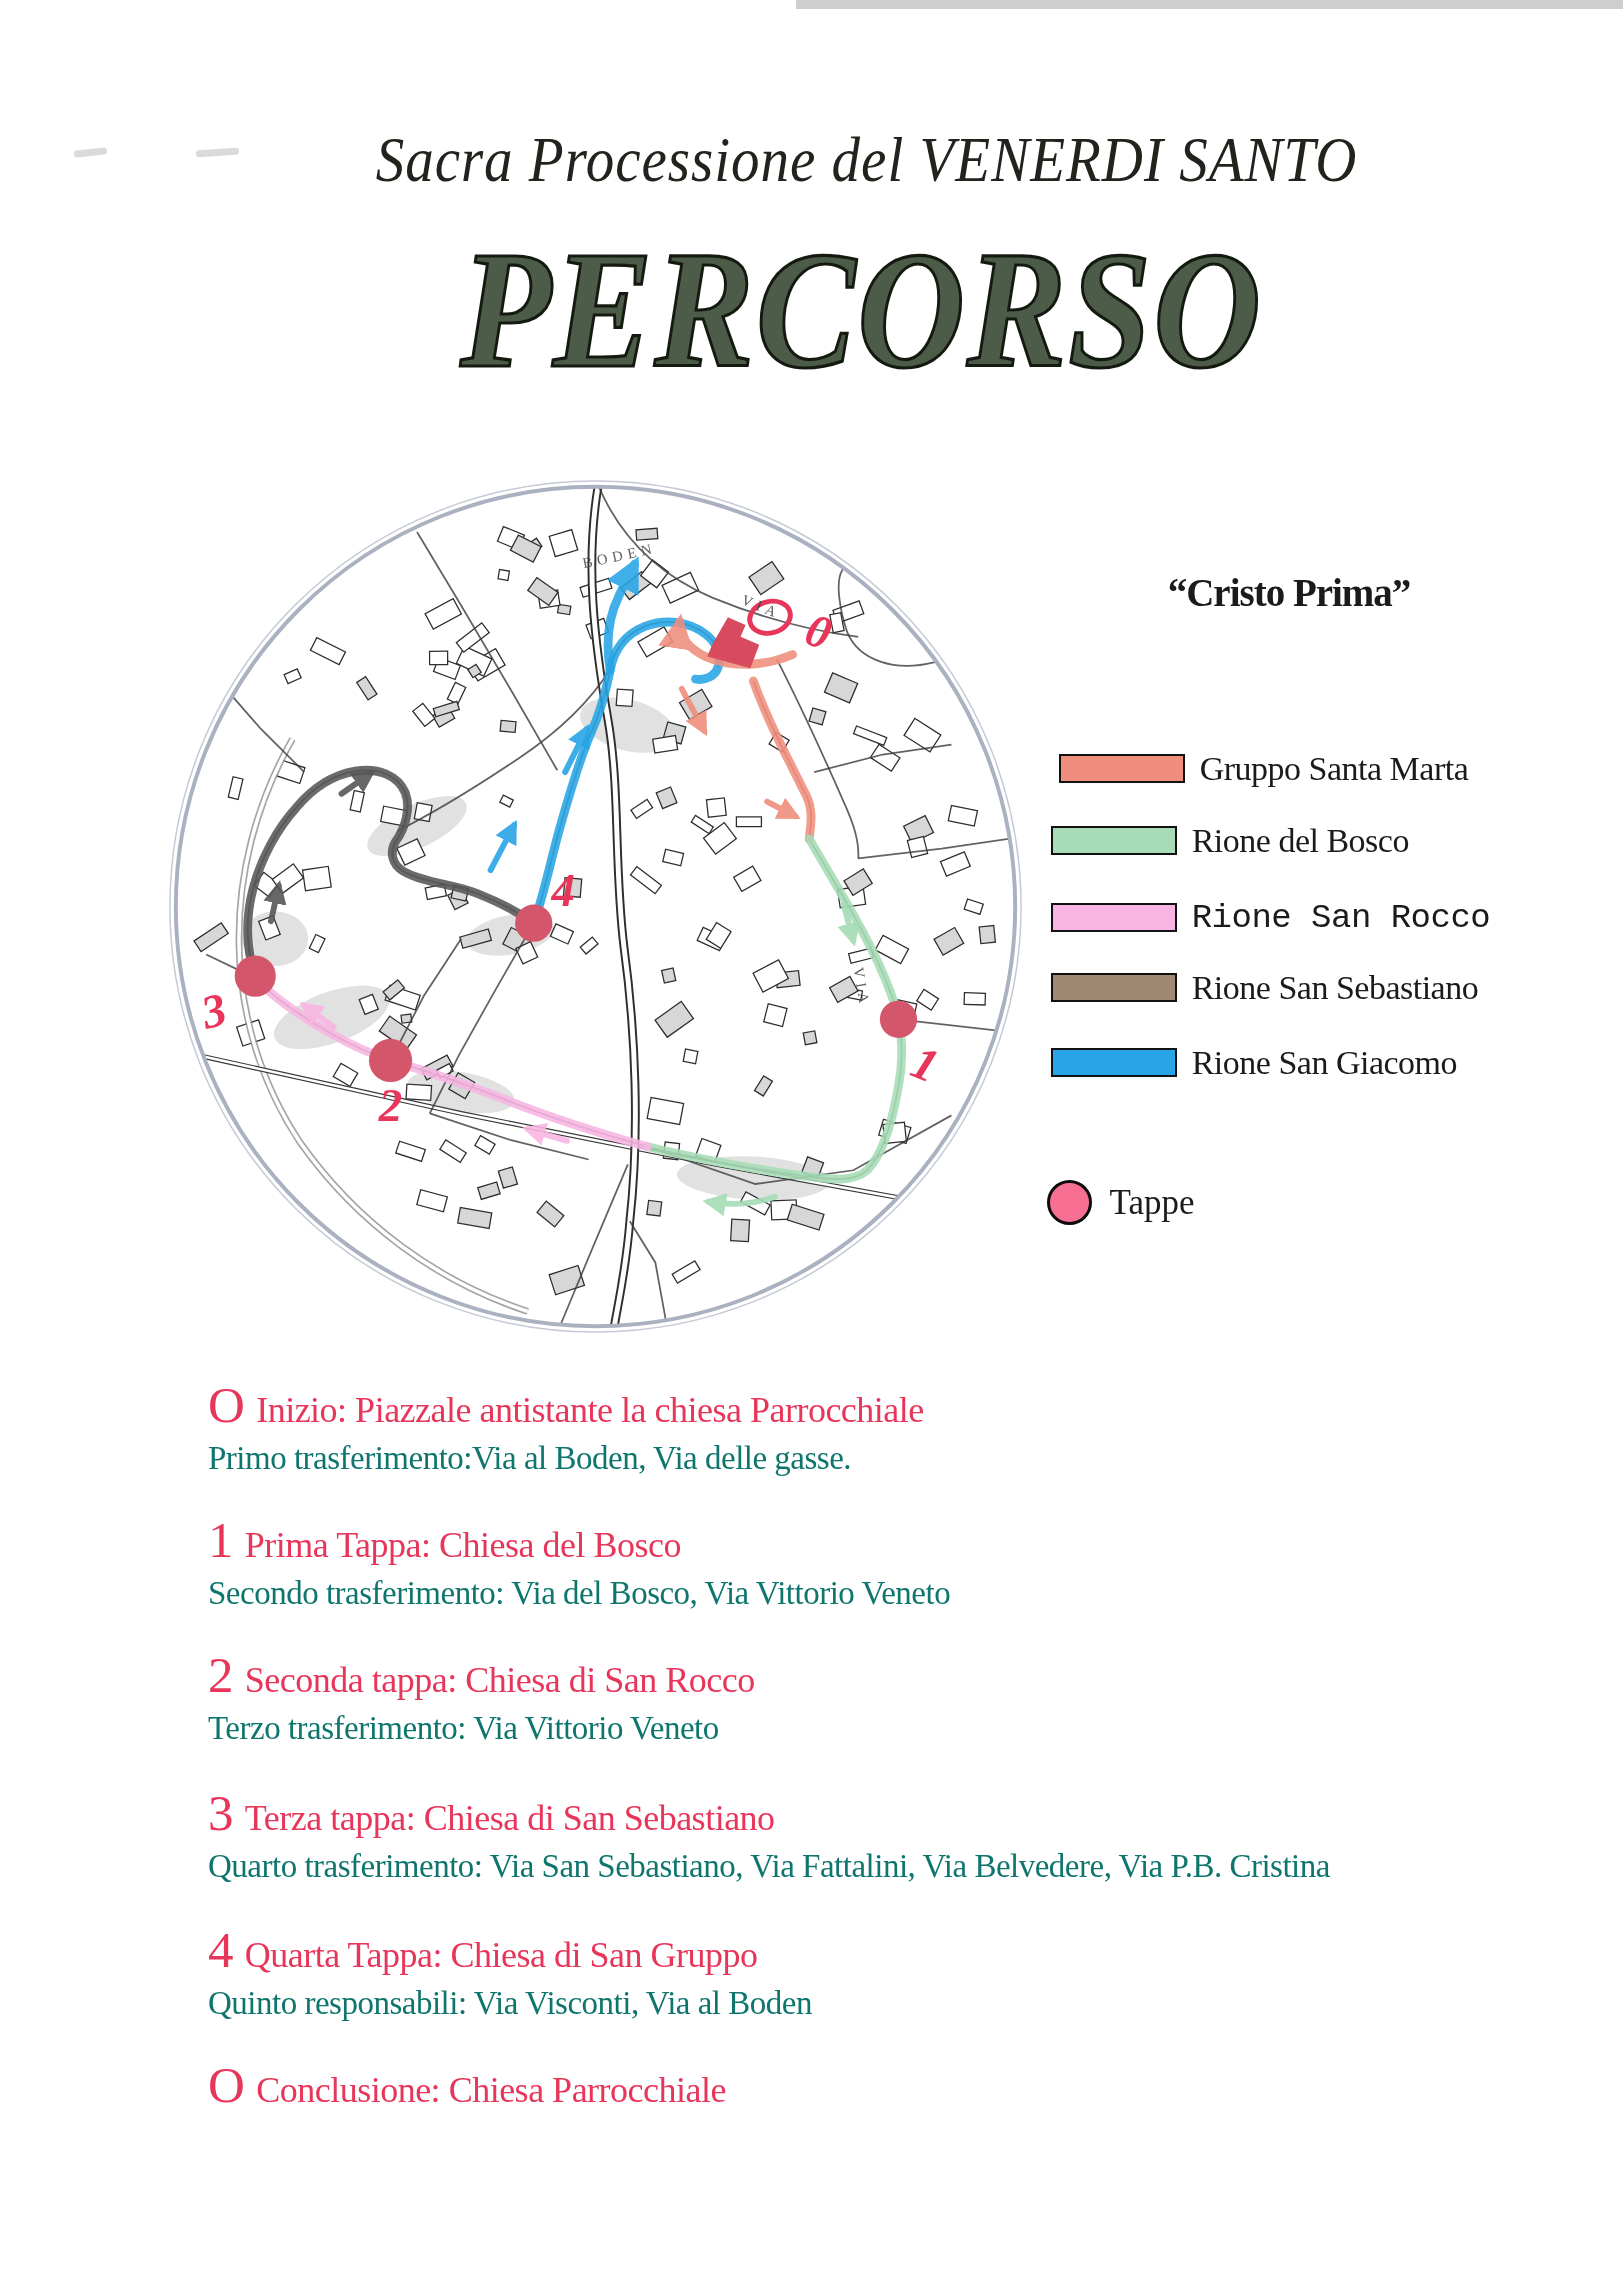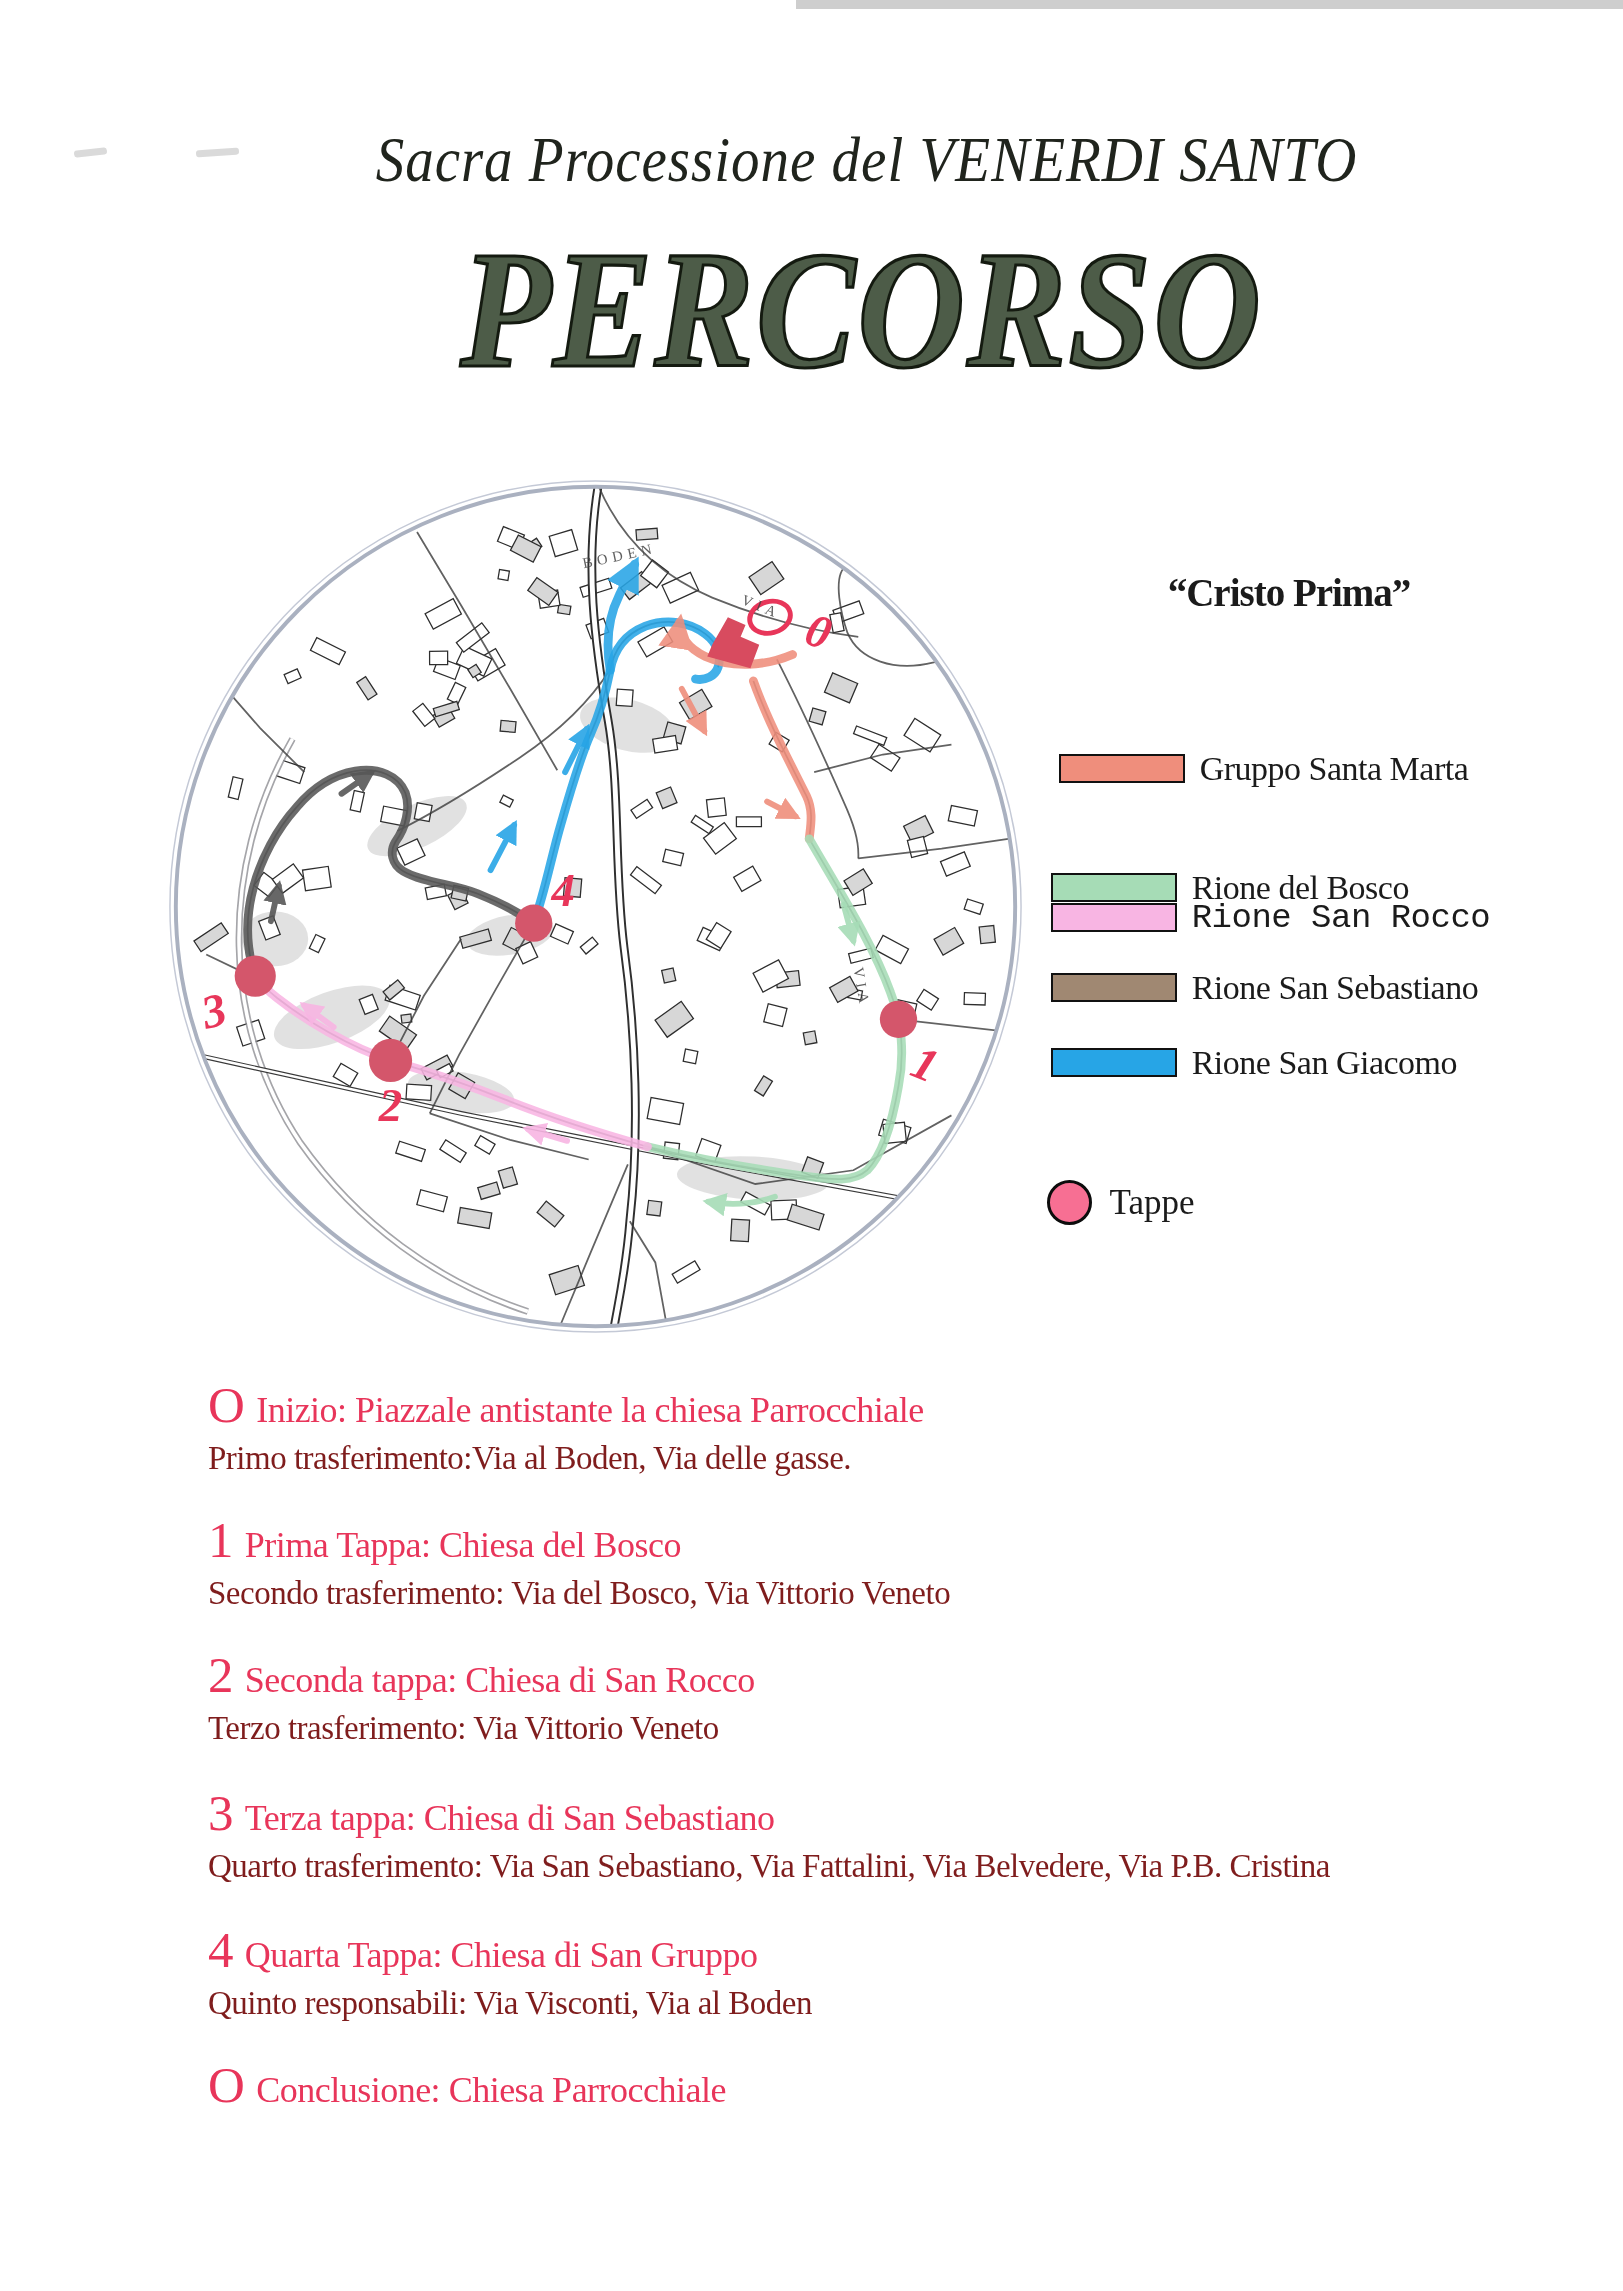--- a/index.html
+++ b/index.html
@@ -46,21 +46,21 @@
   .swatch{width:122px;height:25.5px;border:2.9px solid #111;flex:0 0 auto;}
   .legend-label{margin-left:14.7px;font-size:34px;color:#1b1b1b;letter-spacing:-0.5px;white-space:nowrap;}
   .tappe-row{position:absolute;left:1047px;top:1180px;display:flex;align-items:center;}
   .tappe-dot{width:39px;height:39px;border:3.9px solid #0c0c0c;border-radius:50%;flex:0 0 auto;}
   .tappe-label{margin-left:17.6px;font-size:35px;color:#1b1b1b;}
 
   .section{position:absolute;left:208px;width:1313px;}
   .sec-head{display:flex;align-items:baseline;letter-spacing:-0.5px;}
   .sec-marker{font-size:51px;line-height:.85;margin-right:11.8px;font-weight:normal;}
   .sec-title{font-size:36px;}
-  .sec-body{margin-top:8.8px;font-size:33px;color:#7f1d1d;letter-spacing:-0.5px;}
+  .sec-body{margin-top:8.8px;font-size:33px;color:#0f766e;letter-spacing:-0.5px;}
 </style>
 </head>
 <body>
 
 <div class="scan-band" style="left:796px;top:0;width:827px;height:8.8px;"></div>
 <div class="scan-mark" style="left:74px;top:149px;width:33px;height:6.9px;transform:rotate(-6deg);"></div>
 <div class="scan-mark" style="left:196px;top:149px;width:43px;height:6.9px;transform:rotate(-4deg);"></div>
 
 <div class="subtitle">Sacra Processione del VENERDI SANTO</div>
 <div class="big-title" style="color: rgb(77, 92, 72);">PERCORSO</div>
@@ -315,21 +315,21 @@
 </div>
 
 <div class="legend-title">
   <div>“Cristo Prima”</div>
 </div>
 
 <div class="legend-row" style="top:751px;padding-left:8px;">
   <div class="swatch" style="background-color: rgb(239, 142, 124);"></div>
   <div class="legend-label">Gruppo Santa Marta</div>
 </div>
-<div class="legend-row" style="top:823px;margin-top:47px;">
+<div class="legend-row" style="top:823px;">
   <div class="swatch" style="background-color: rgb(166, 220, 182);"></div>
   <div class="legend-label">Rione del Bosco</div>
 </div>
 <div class="legend-row" style="top:900px;font-family:Liberation Mono, monospace;">
   <div class="swatch" style="background-color: rgb(248, 181, 227);"></div>
   <div class="legend-label">Rione San Rocco</div>
 </div>
 <div class="legend-row" style="top:970px;">
   <div class="swatch" style="background-color: rgb(160, 136, 114);"></div>
   <div class="legend-label">Rione San Sebastiano</div>

